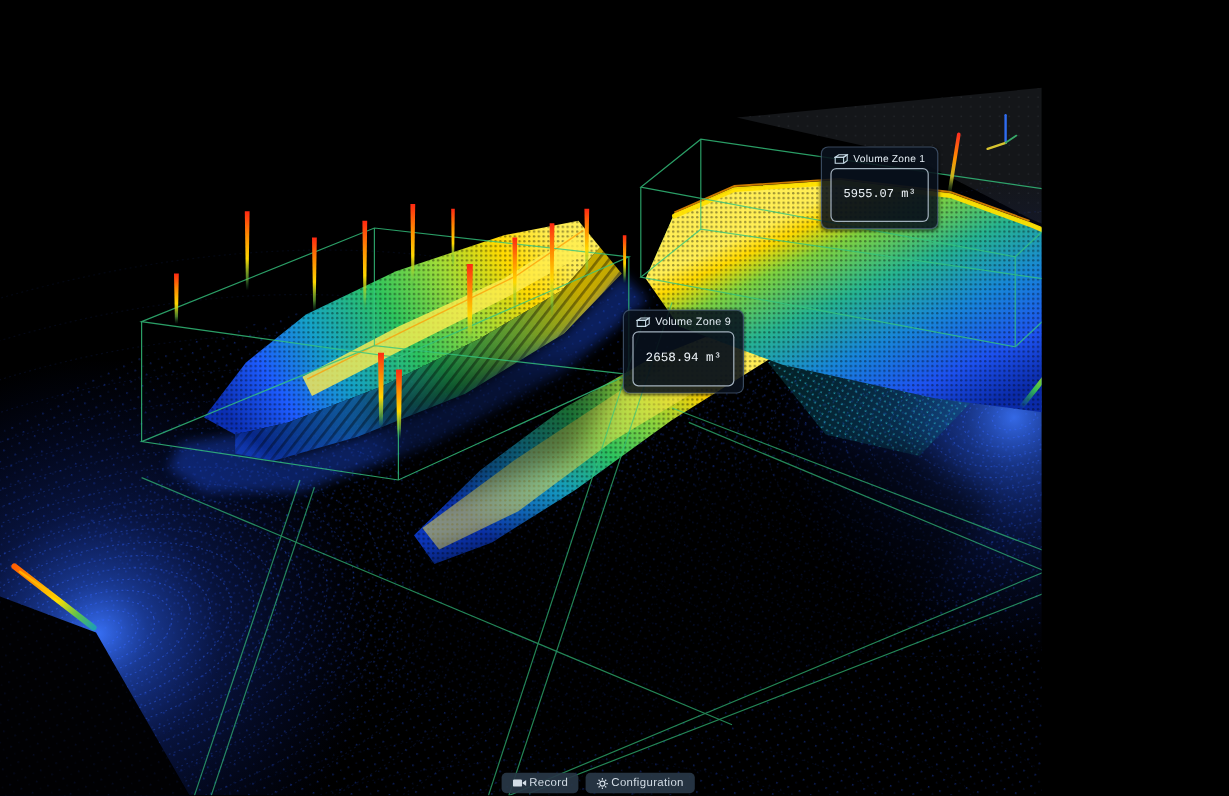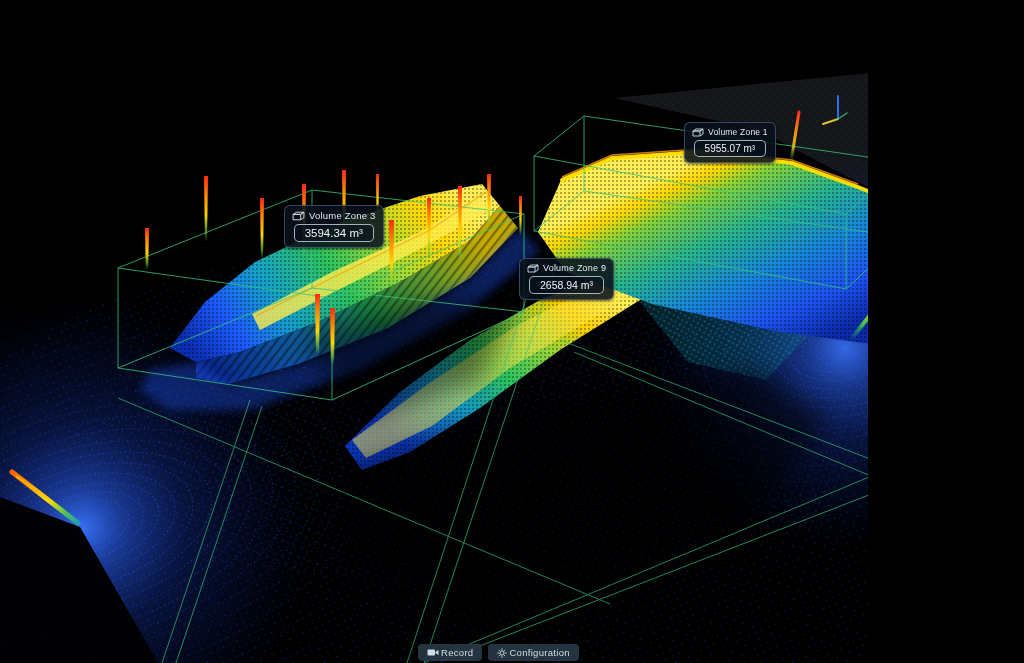--- a/index.html
+++ b/index.html
@@ -7,21 +7,21 @@
          font-family:"Liberation Sans",sans-serif;}
   .scene{position:absolute;left:0;top:0;width:1024px;height:663px;display:block;}
 
   
   .zone-card{position:absolute;display:flex;flex-direction:column;align-items:center;gap:3px;
     background:rgba(9,17,28,0.88);border:1px solid rgba(115,145,180,0.45);border-radius:6px;
     padding:4px 7px 5px;box-shadow:0 1px 3px rgba(0,0,0,0.6);z-index:5;}
   .zone-card .hdr{display:flex;align-items:center;gap:4px;color:#e3ecf3;white-space:nowrap;
     letter-spacing:.2px;}
   .zone-card .val{color:#eef4f9;border:1px solid rgba(205,220,235,0.78);border-radius:5px;
-    padding:2px 10px;background:rgba(8,16,28,0.55);white-space:nowrap;}
+    padding:16px 10px;background:rgba(8,16,28,0.55);white-space:nowrap;font-family:Liberation Mono, monospace;}
   .zone-card.z1 .hdr{font-size:8.5px;} .zone-card.z1 .val{font-size:10px;}
   .zone-card.z2 .hdr{font-size:9px;}   .zone-card.z2 .val{font-size:10.5px;}
   .zone-card.z3 .hdr{font-size:9.5px;} .zone-card.z3 .val{font-size:11.5px;}
   .cube-ic{flex:0 0 auto;}
 
   
   .toolbar{position:absolute;left:418px;bottom:2px;display:flex;gap:6px;z-index:6;}
   .btn{display:flex;align-items:center;gap:2px;background:rgba(40,55,70,0.92);
     border:none;border-radius:4px;padding:3px 9px;font-size:9.5px;color:#d3dde6;
     font-family:"Liberation Sans",sans-serif;letter-spacing:.3px;cursor:pointer;}
@@ -325,33 +325,20 @@
         <path d="M1,3 L4,1 L11,1 L8,3 Z"></path>
             <path d="M1,3 L8,3 L8,8 L1,8 Z"></path>
             <path d="M8,3 L11,1 L11,6 L8,8"></path>
       </g>
     </svg>
     <span>Volume Zone 9</span>
   </div>
   <div class="val">2658.94 m³</div>
 </div>
 
-<div class="zone-card z3" style="left:284px;top:205px;">
-  <div class="hdr">
-    <svg class="cube-ic" width="13" height="10" viewBox="0 0 12 9">
-      <g fill="none" stroke="#c8dce8" stroke-width=".9">
-        <path d="M1,3 L4,1 L11,1 L8,3 Z"></path>
-            <path d="M1,3 L8,3 L8,8 L1,8 Z"></path>
-            <path d="M8,3 L11,1 L11,6 L8,8"></path>
-      </g>
-    </svg>
-    <span>Volume Zone 3</span>
-  </div>
-  <div class="val">3594.34 m³</div>
-</div>
 
 <div class="toolbar">
   <button class="btn">
     <svg width="12" height="9" viewBox="0 0 12 9">
       <rect x="0.5" y="1.5" width="7.5" height="6" rx="1" fill="#d3dde6"></rect>
       <path d="M8.5,4 L11.5,2 L11.5,7 L8.5,5 Z" fill="#d3dde6"></path>
     </svg>
     <span>Record</span>
   </button>
   <button class="btn">

